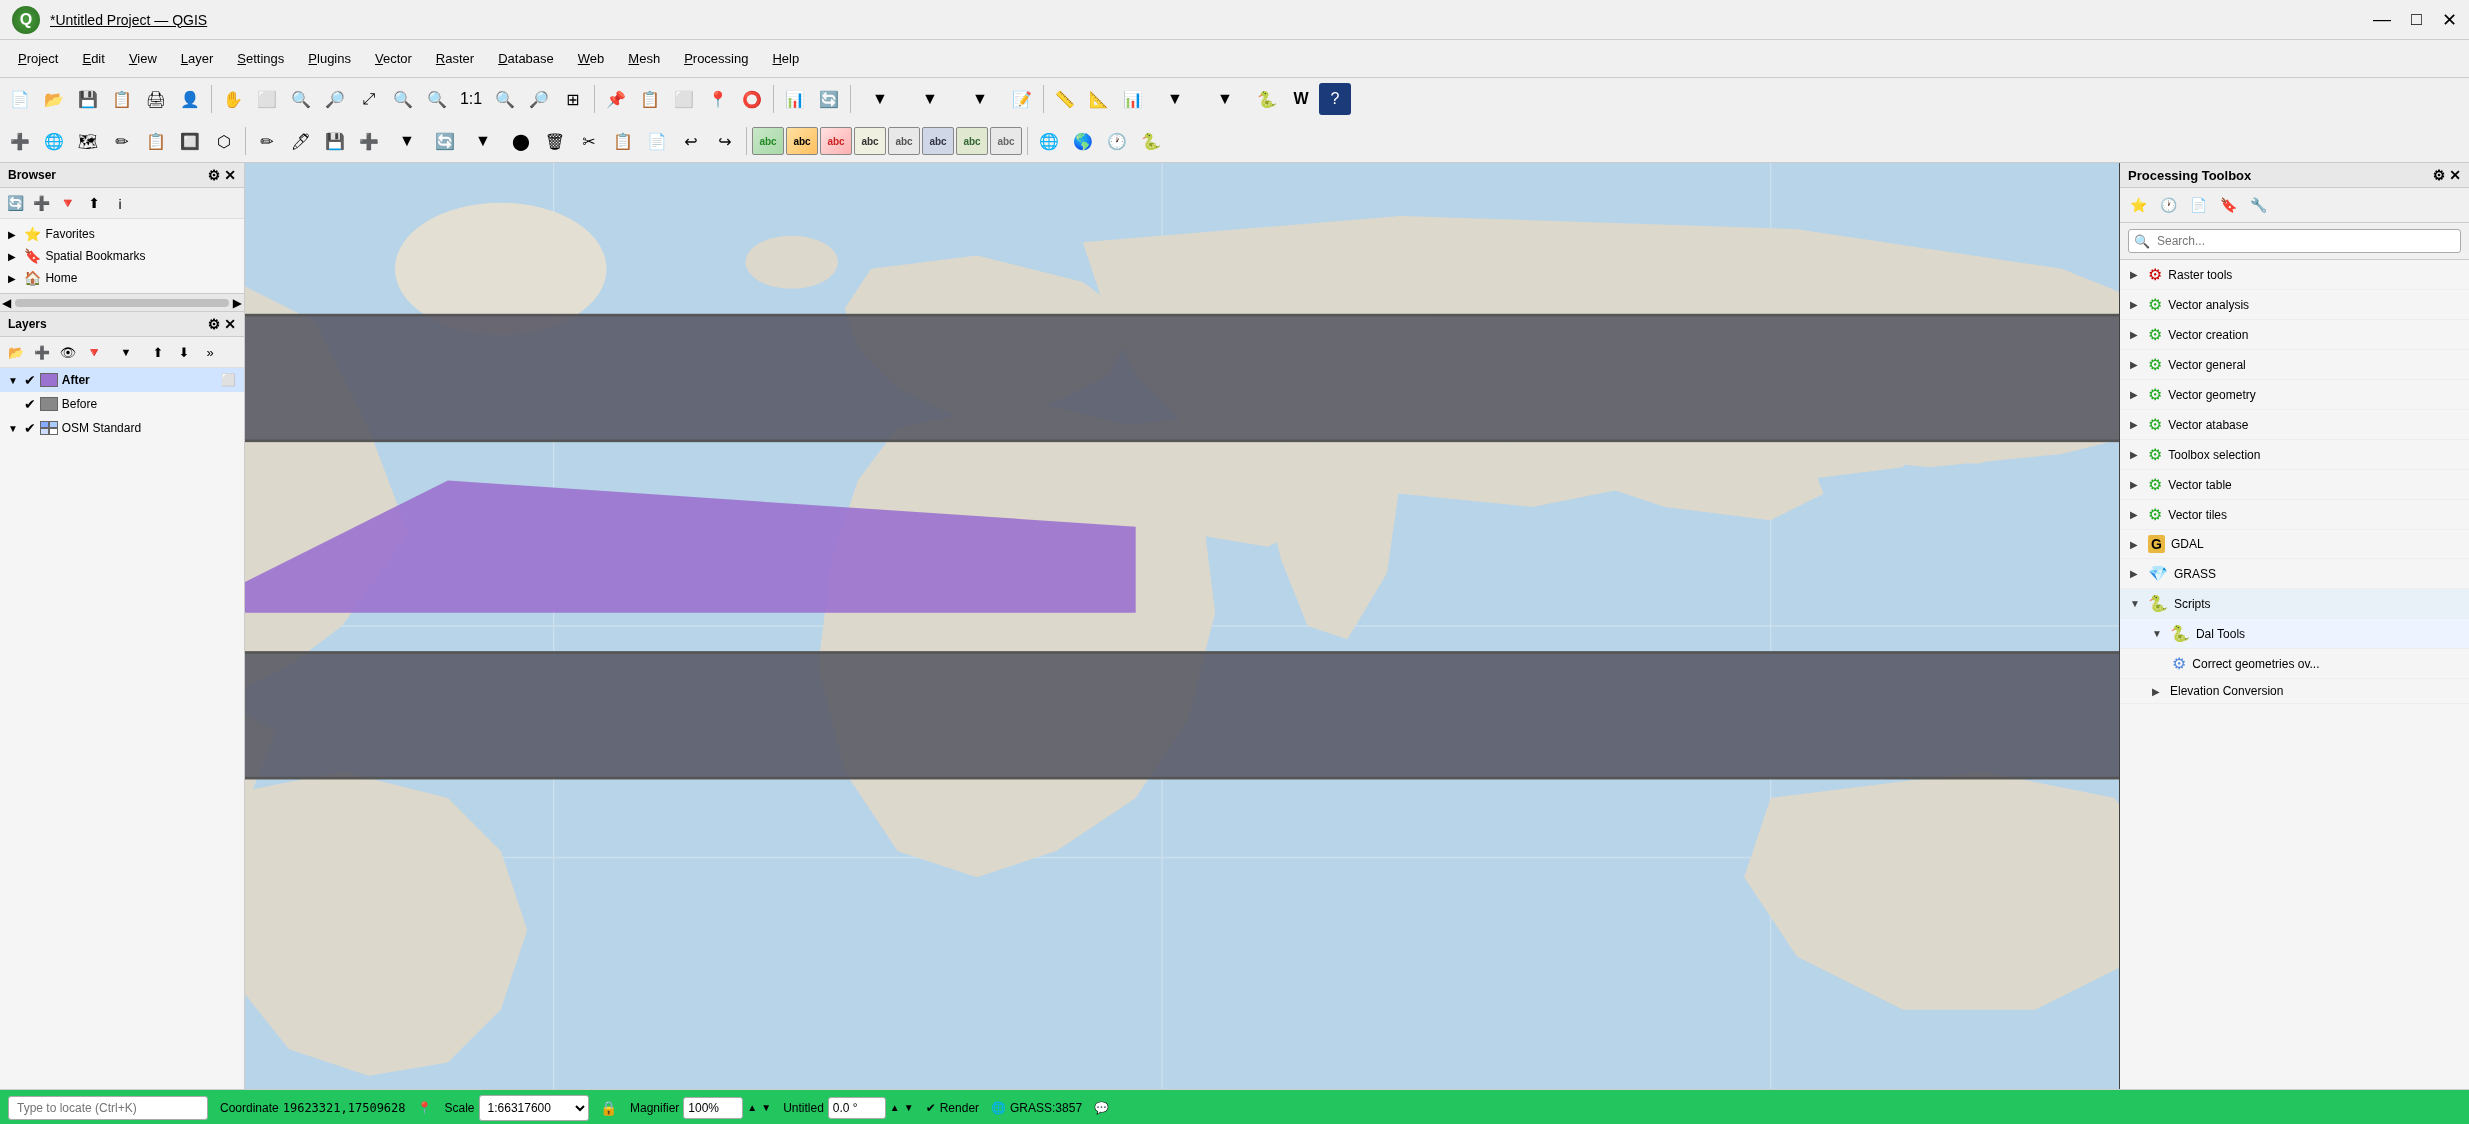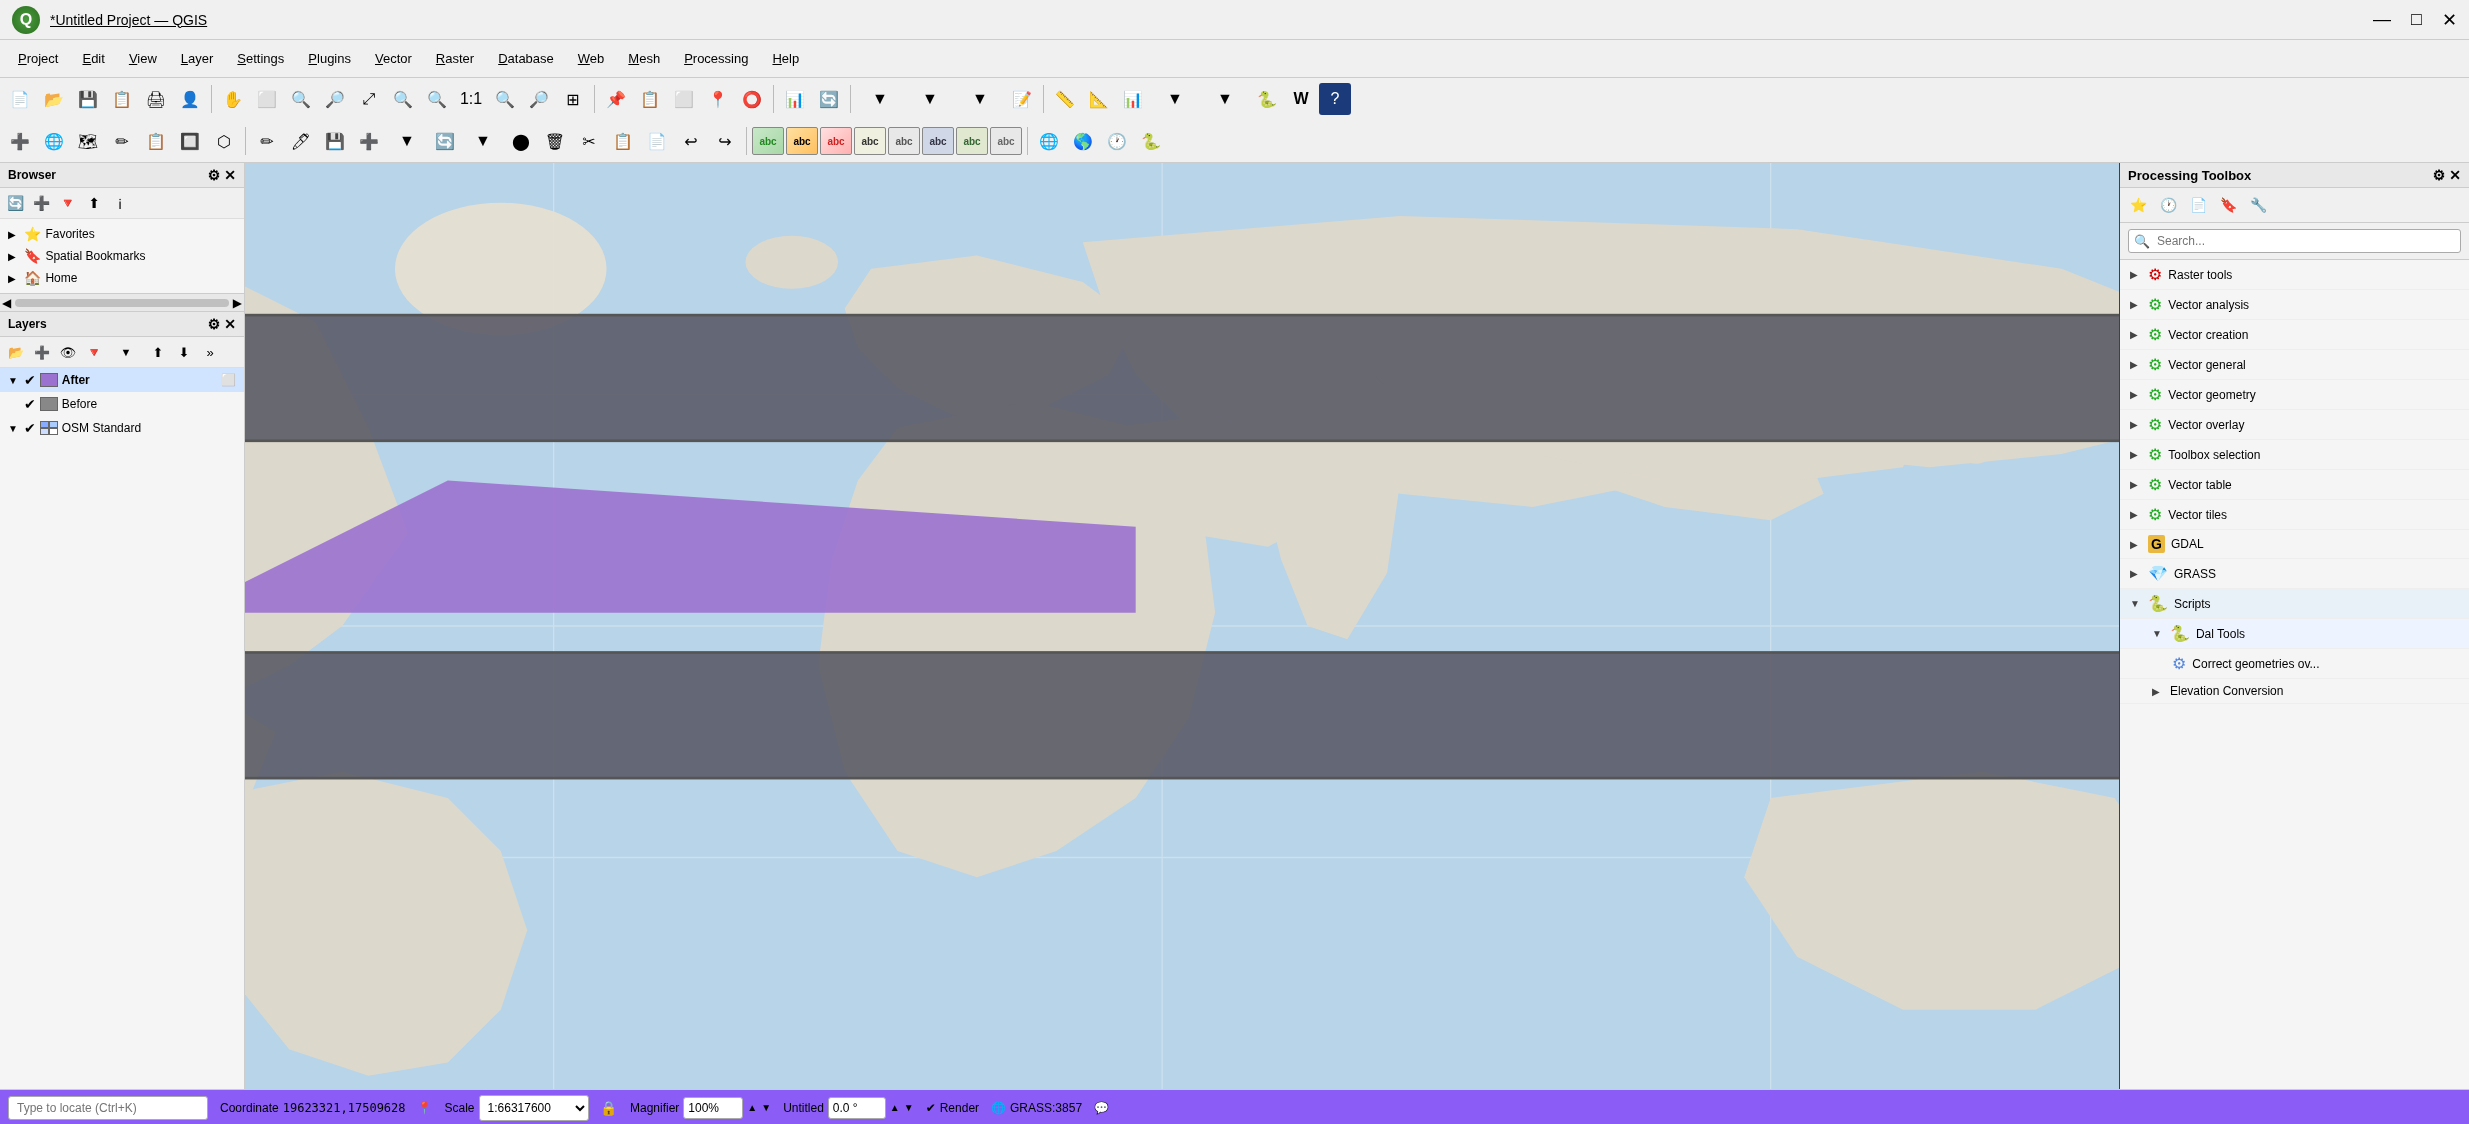--- a/index.html
+++ b/index.html
@@ -172,21 +172,21 @@
       border-bottom: 1px solid #eee;
     }
     .toolbox-sub-sub-item {
       display: flex; align-items: center; padding: 5px 10px 5px 52px; cursor: pointer; font-size: 12px; gap: 6px;
       border-bottom: 1px solid #eee;
     }
 
     
     #statusbar {
       height: 36px;
-      background: #8b5cf6;
+      background: #22c55e;
       border-top: 1px solid #ccc;
       display: flex;
       align-items: center;
       padding: 0 8px;
       font-size: 12px;
       gap: 12px;
     }
     .status-search {
       width: 200px; height: 24px; border: 1px solid #aaa; border-radius: 3px; padding: 0 8px; font-size: 12px;
     }
@@ -533,21 +533,21 @@
 
       <div class="toolbox-item">
         <span class="toolbox-arrow">▶</span>
         <span style="color:#22aa22;font-size:16px;">⚙</span>
         <span class="toolbox-label">Vector geometry</span>
       </div>
 
       <div class="toolbox-item">
         <span class="toolbox-arrow">▶</span>
         <span style="color:#22aa22;font-size:16px;">⚙</span>
-        <span class="toolbox-label">Vector overlay</span>
+        <span class="toolbox-label">Vector atabase</span>
       </div>
 
       <div class="toolbox-item">
         <span class="toolbox-arrow">▶</span>
         <span style="color:#22aa22;font-size:16px;">⚙</span>
         <span class="toolbox-label">Toolbox selection</span>
       </div>
 
       <div class="toolbox-item">
         <span class="toolbox-arrow">▶</span>

